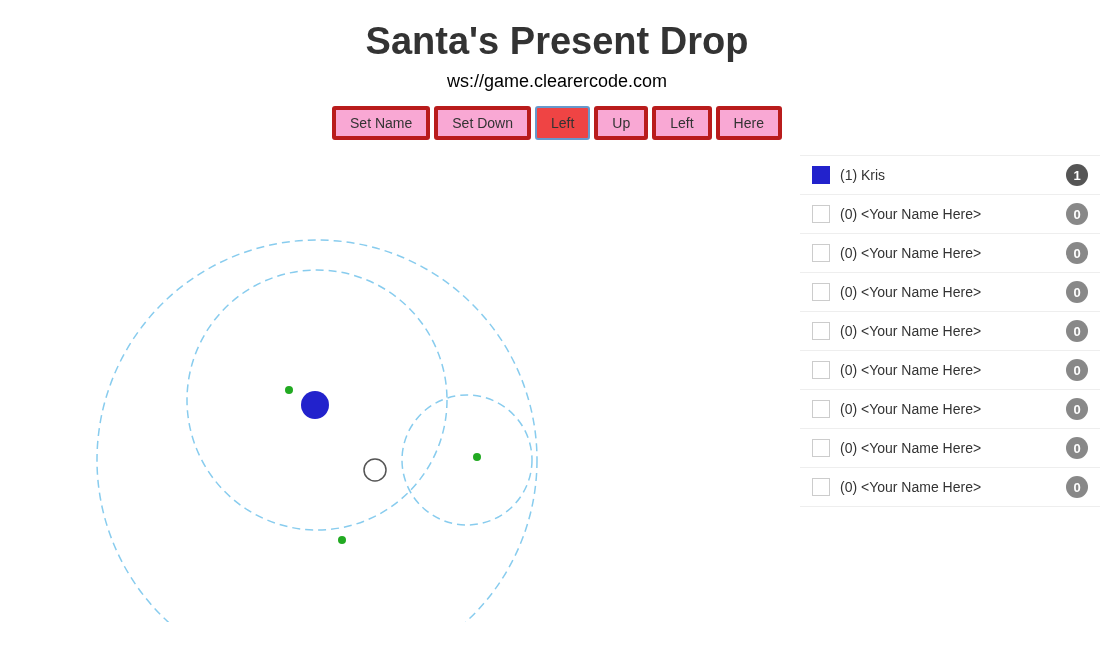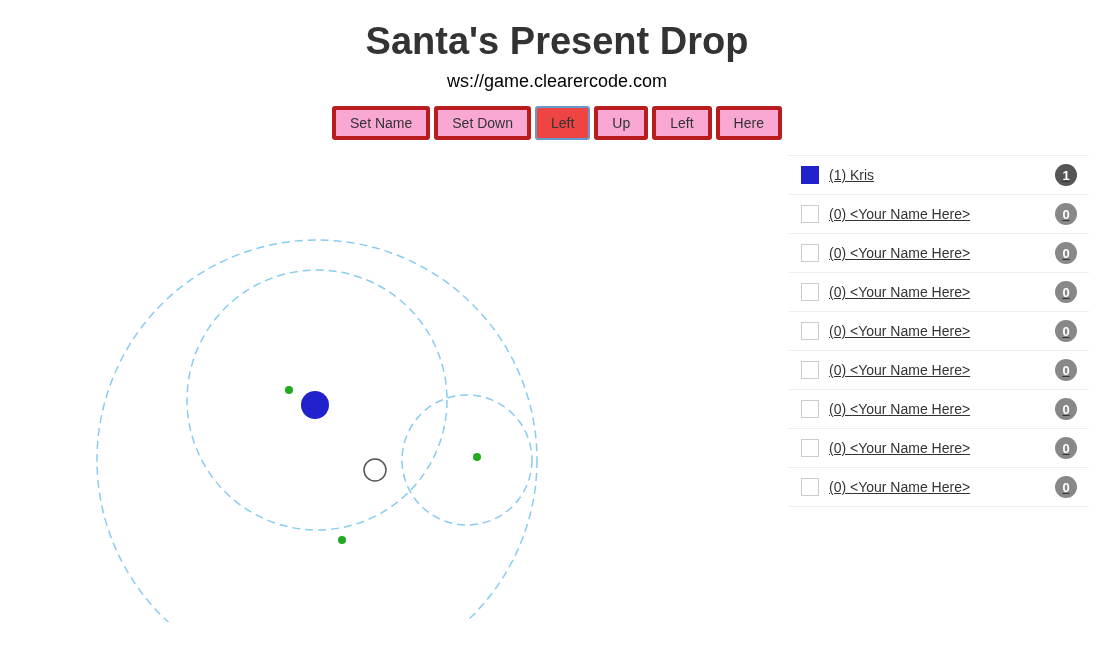--- a/index.html
+++ b/index.html
@@ -48,23 +48,22 @@
       background: #ef4444;
       border: 2px solid #6699cc;
       color: #333;
       font-weight: 500;
     }
 
     .main-content {
       display: flex;
       flex-direction: row;
       align-items: flex-start;
-      padding: 0 25px;
+      padding: 0 14px;
       margin-top: 10px;
-      text-decoration: underline;
     }
 
     
     .game-area {
       flex: 1;
       position: relative;
       height: 480px;
     }
 
     

